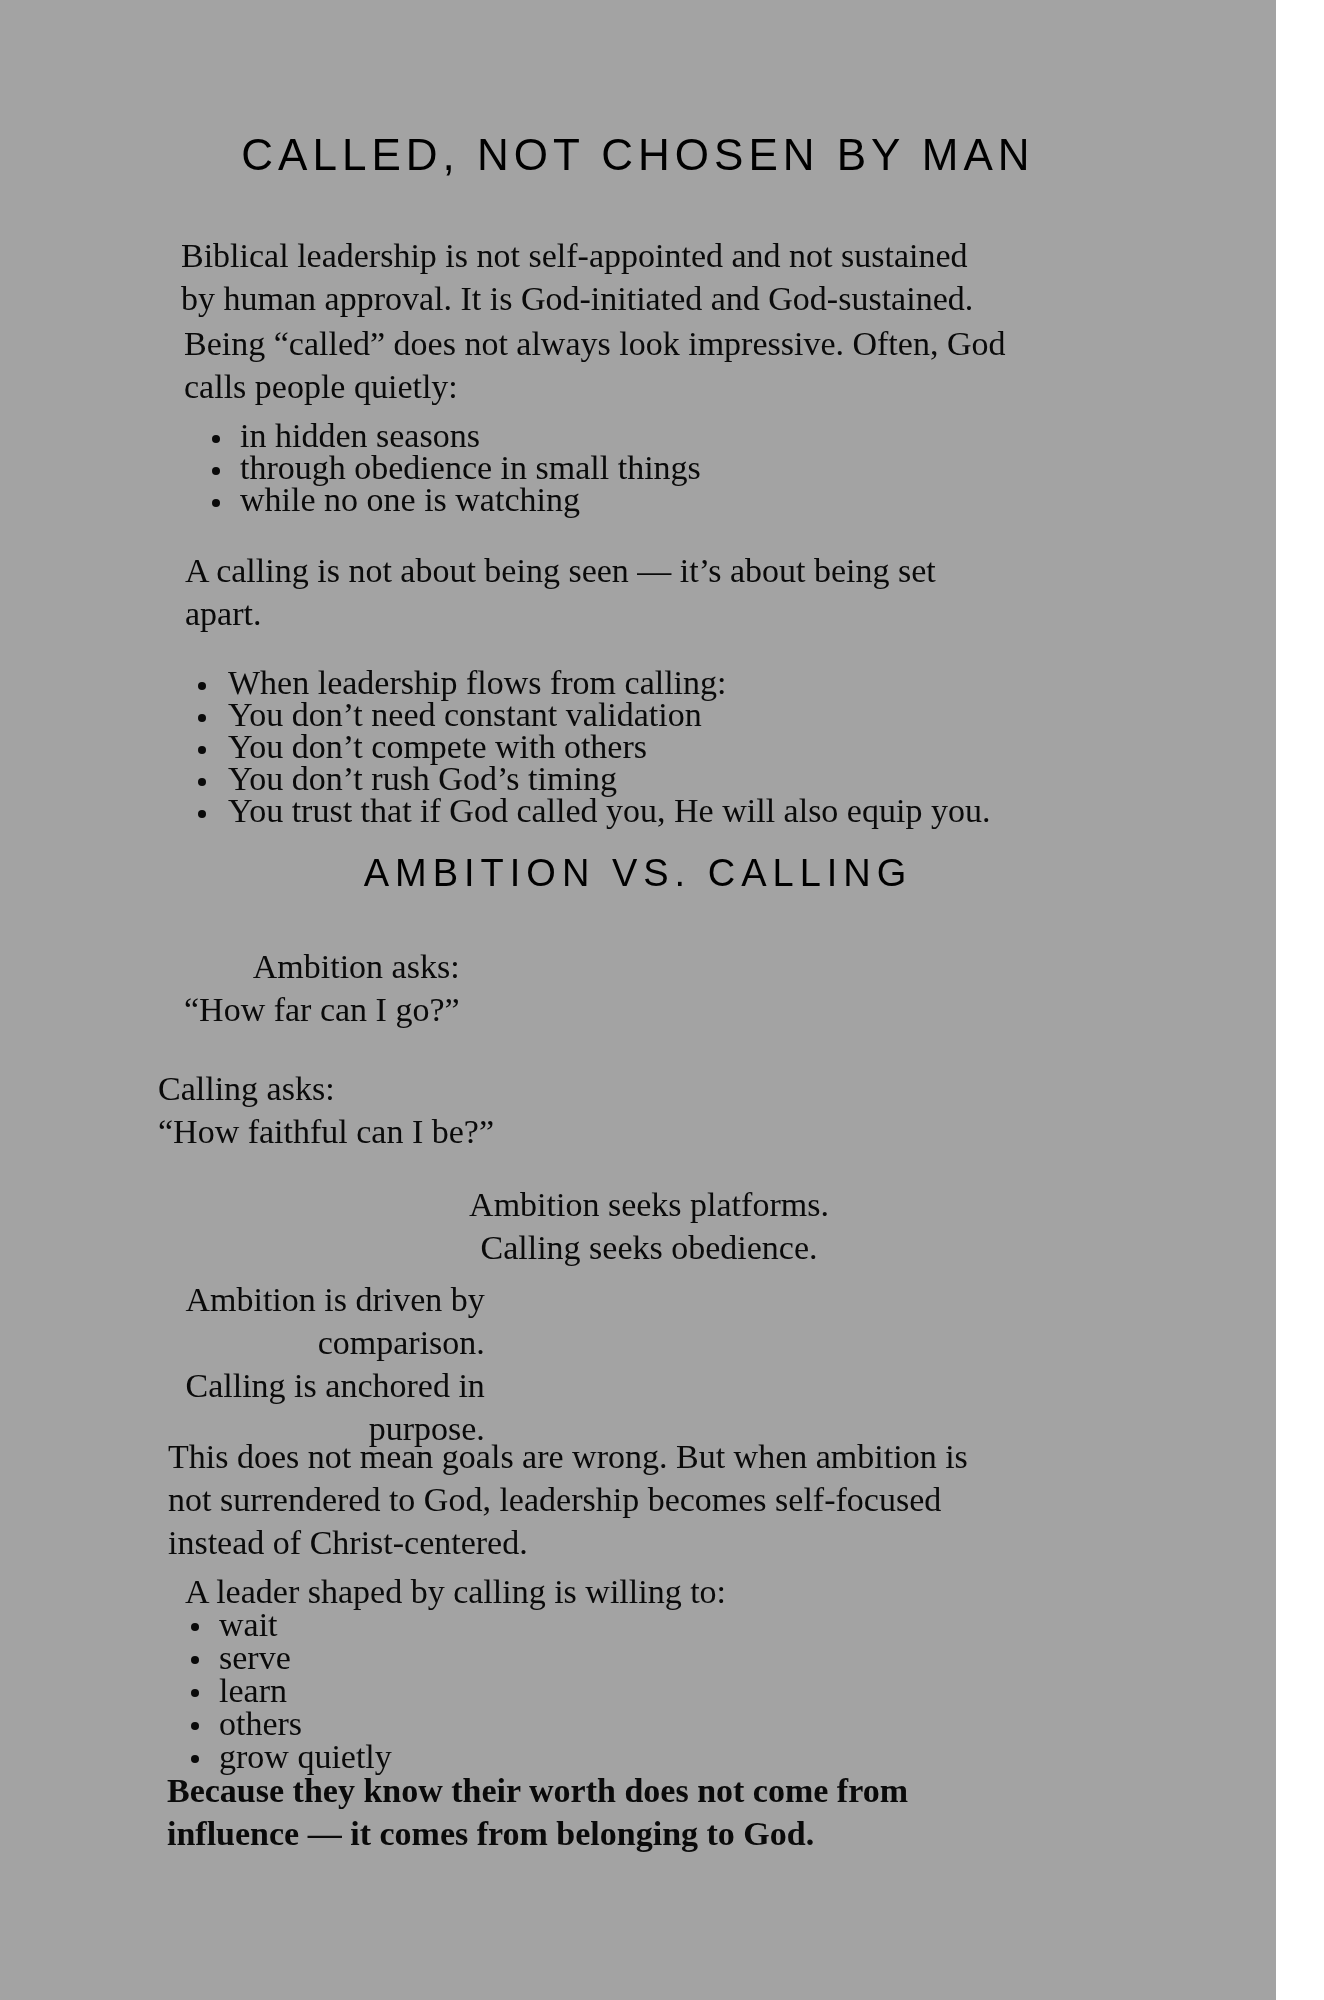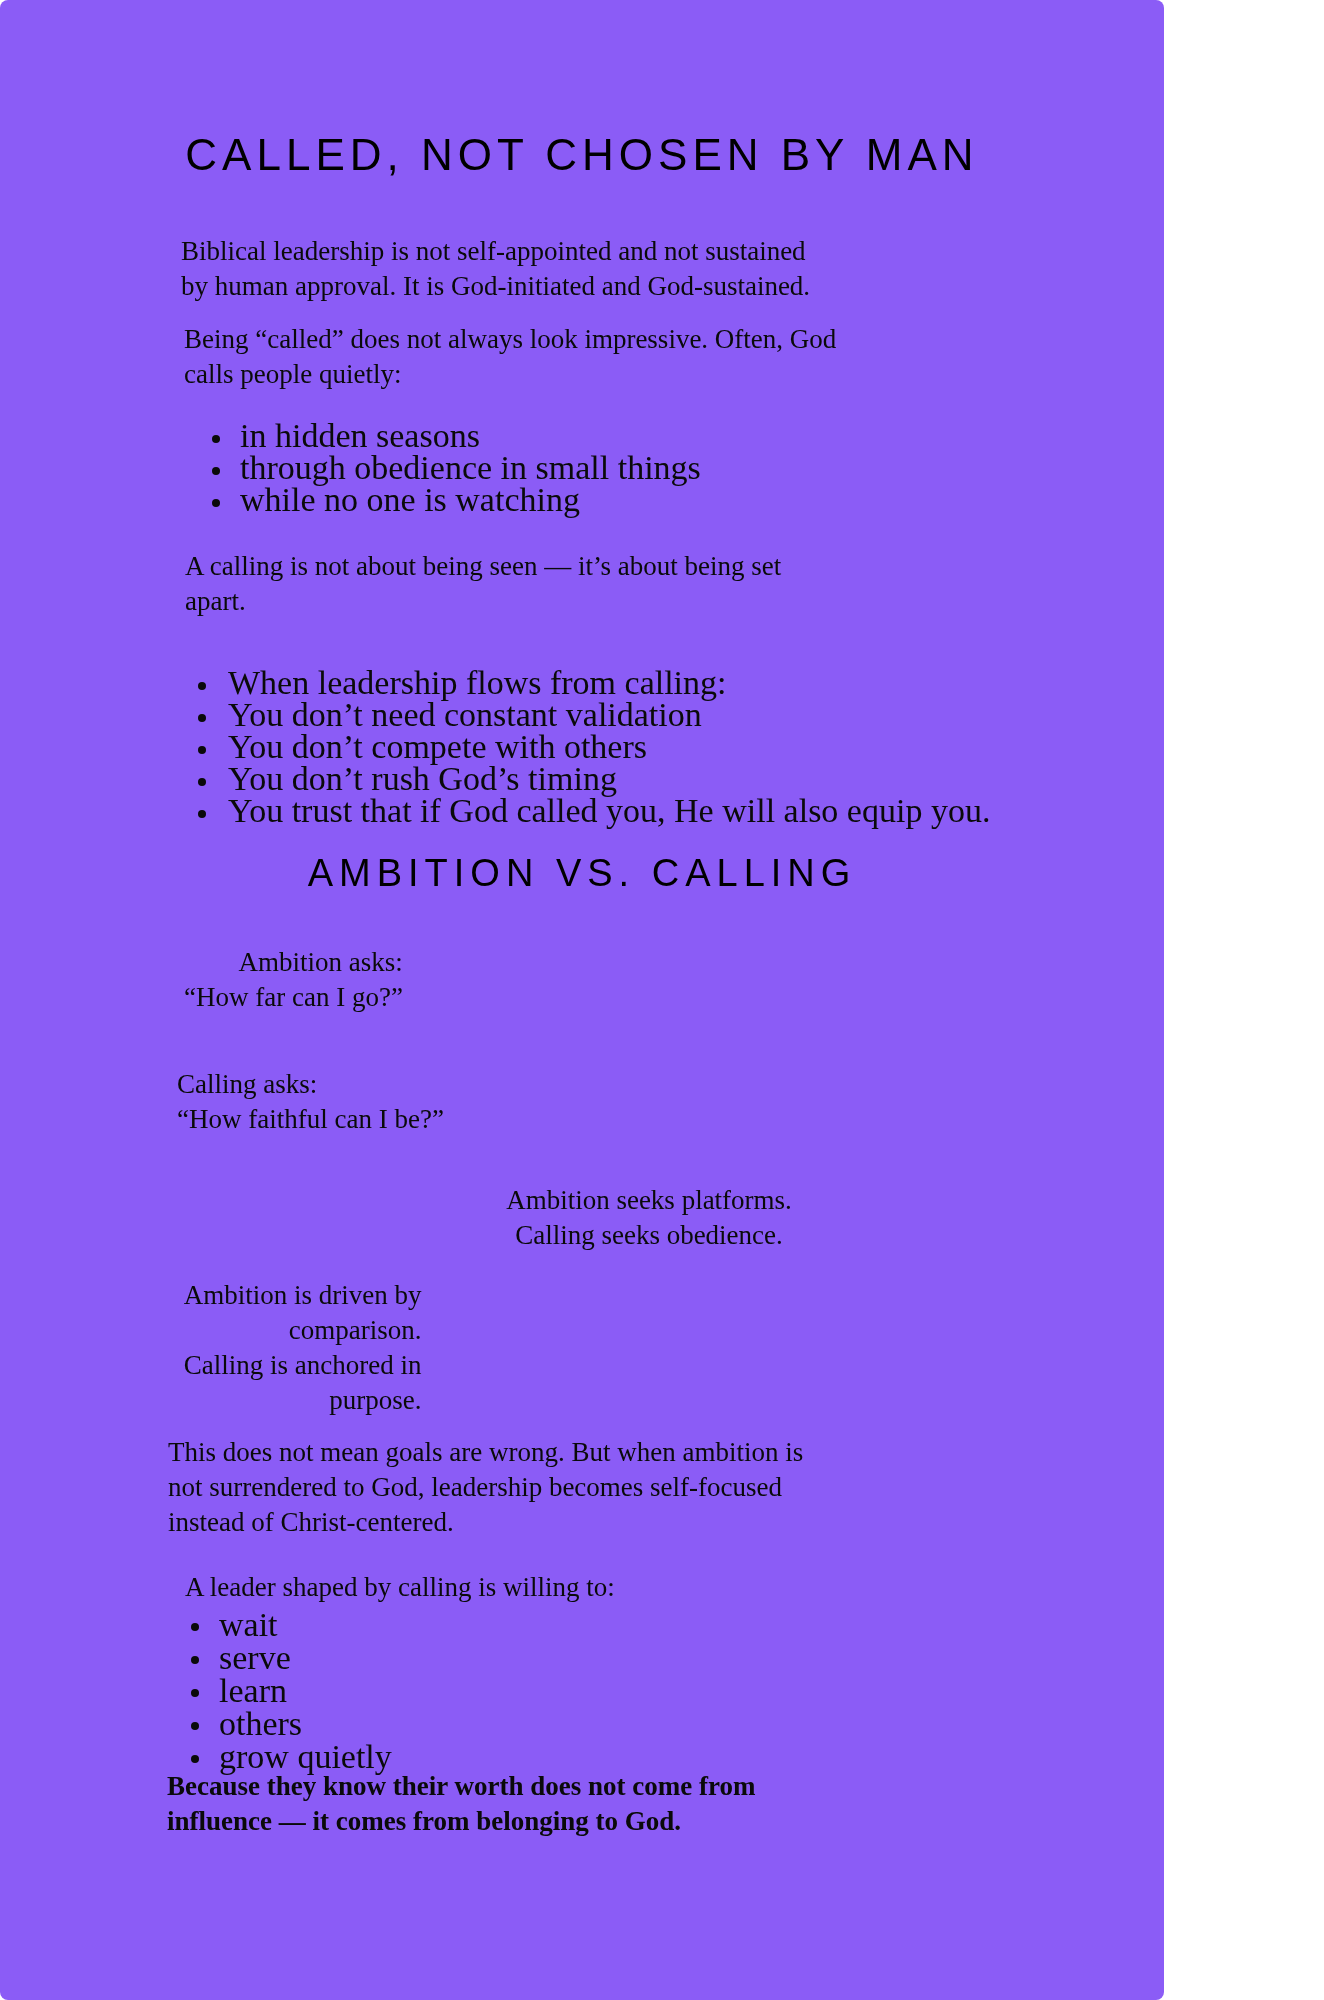--- a/index.html
+++ b/index.html
@@ -2,27 +2,26 @@
 <html><head>
 <meta charset="utf-8">
 <style>
   html, body {
     margin: 0;
     padding: 0;
     background: #ffffff;
   }
   .page {
     position: relative;
-    width: 1164px;
+    width: 1276px;
     height: 2000px;
-    background: #8b5cf6;
+    background: #a3a3a3;
     color: #0a0a0a;
     font-family: "Liberation Serif", "DejaVu Serif", serif;
     overflow: hidden;
-    border-radius: 8px;
   }
   .heading {
     position: absolute;
     left: 0;
     width: 100%;
     text-align: center;
     font-family: "Liberation Sans", "DejaVu Sans", sans-serif;
     font-weight: 400;
     color: #000000;
   }
@@ -33,33 +32,33 @@
     letter-spacing: 5px;
   }
   #title-ambition {
     top: 851px;
     font-size: 38px;
     line-height: 44px;
     letter-spacing: 6px;
   }
   .para {
     position: absolute;
-    font-size: 27px;
-    line-height: 35px;
+    font-size: 34px;
+    line-height: 43px;
     white-space: pre-line;
   }
   .para.keep-spaces {
     white-space: pre-wrap;
     text-align: right;
   }
   #p-intro       { left: 181px; top: 234px; }
   #p-quietly     { left: 184px; top: 322px; }
   #p-set-apart   { left: 185px; top: 549px; }
   #p-ambition-asks { left: 184px; top: 945px; text-align: right; }
-  #p-calling-asks  { left: 177px; top: 1067px; }
+  #p-calling-asks  { left: 158px; top: 1067px; }
   #p-seeks       { left: 0; width: 1298px; top: 1183px; text-align: center; }
   #p-driven      { left: 177px; top: 1278px; }
   #p-goals       { left: 168px; top: 1435px; }
   #p-willing     { left: 185px; top: 1570px; }
   #p-closing     { left: 167px; top: 1769px; font-weight: bold; }
   .blist {
     position: absolute;
   }
   #list-quiet   { left: 212px; top: 420px; }
   #list-flow    { left: 198px; top: 667px; }

